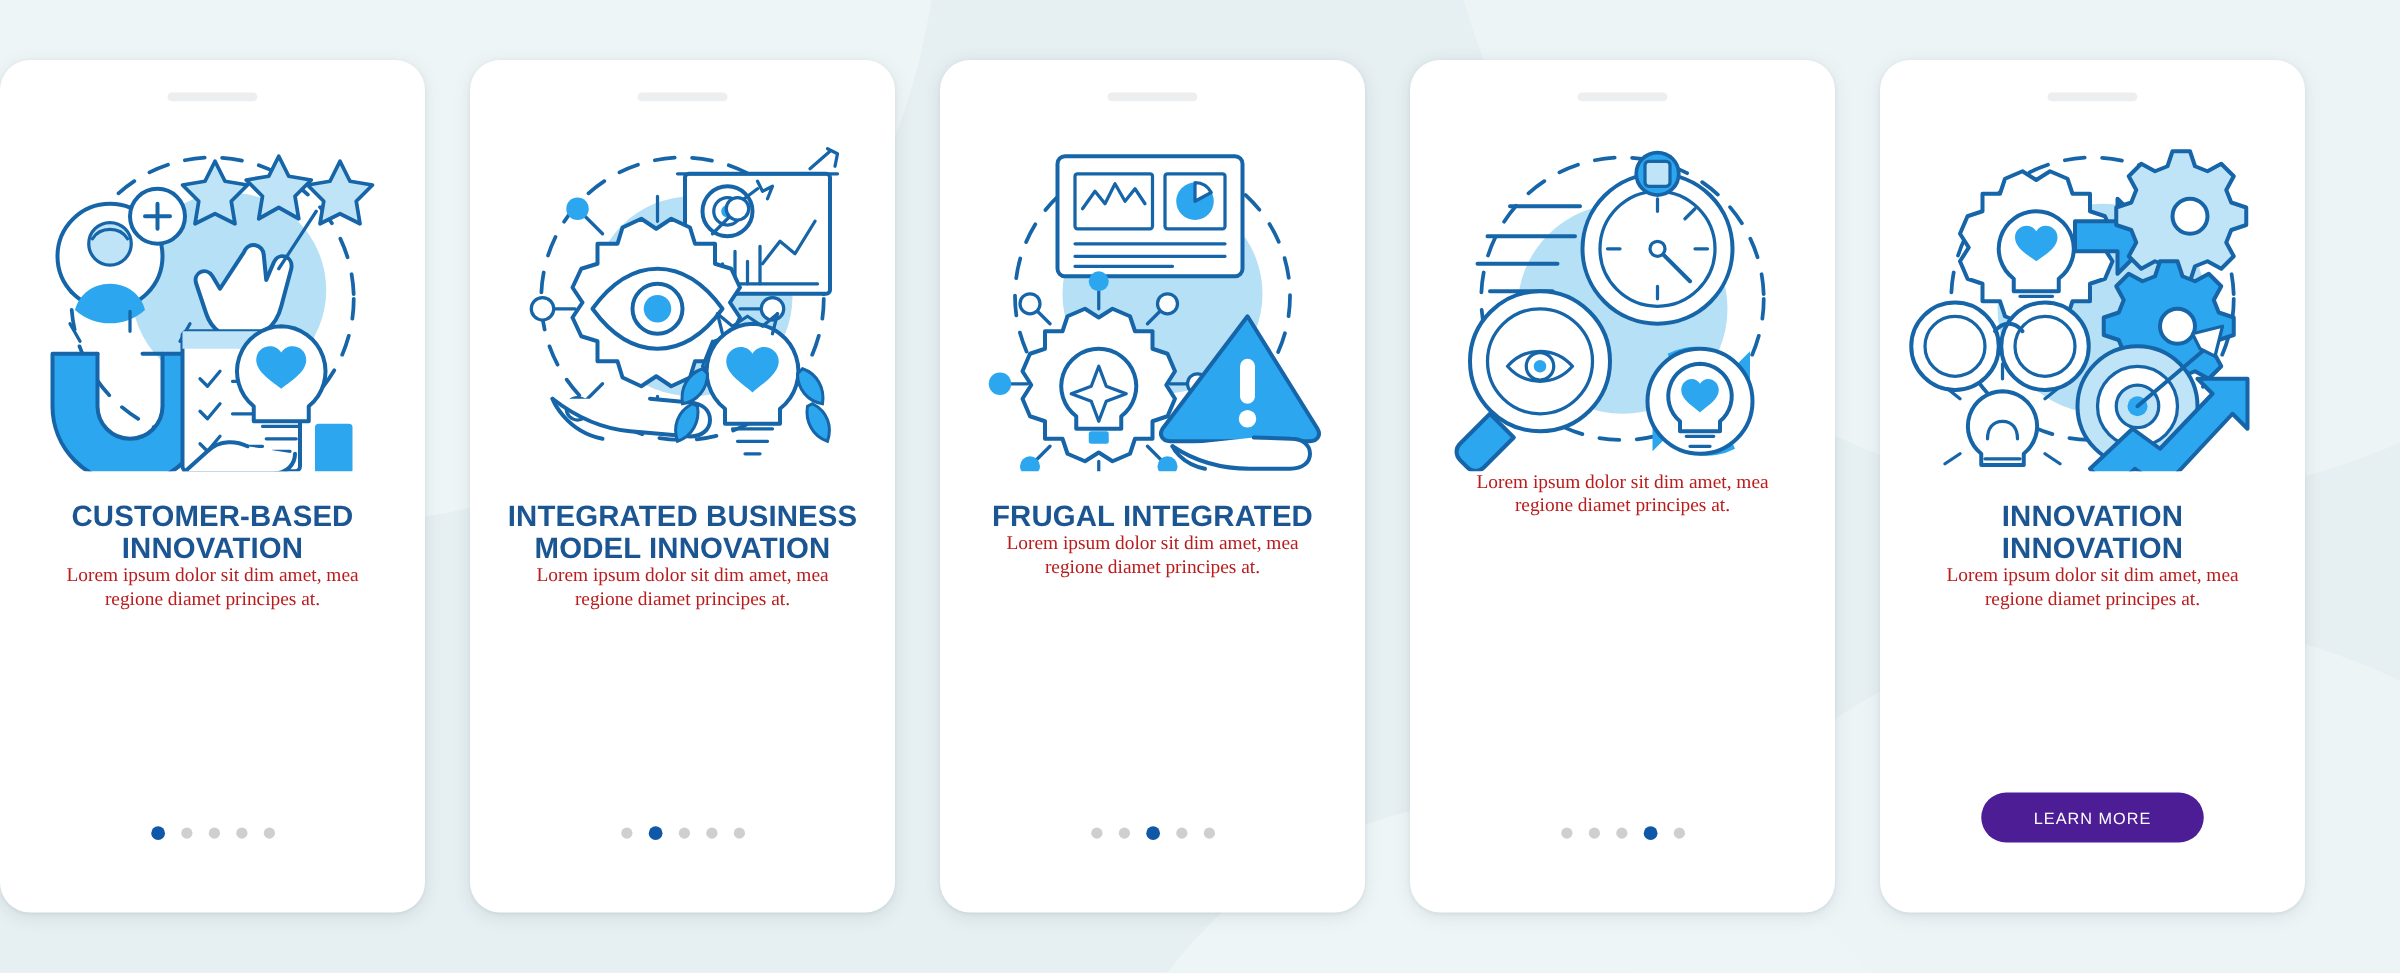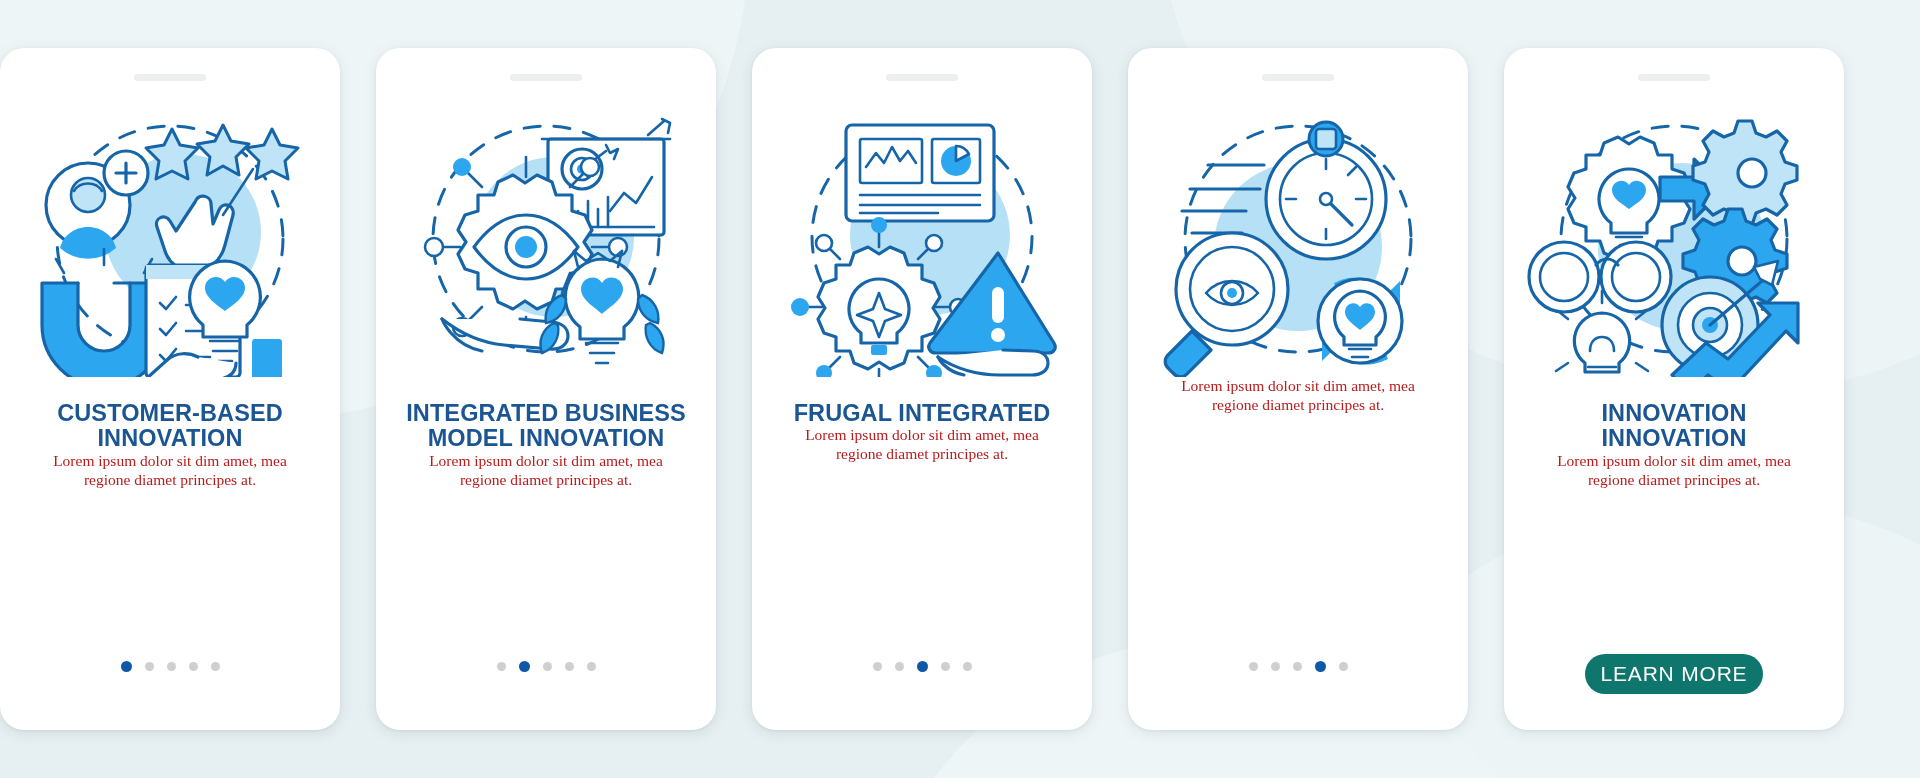--- a/index.html
+++ b/index.html
@@ -83,28 +83,28 @@
     display: flex;
     gap: 13px;
     align-items: center;
     margin-bottom: 58px;
     flex: 0 0 auto;
   }
   .dot { width: 9px; height: 9px; border-radius: 50%; background: #cfcfcf; }
   .dot.active { background: #0f58a8; width: 11px; height: 11px; }
 
   .cta {
-    margin-bottom: 36px;
-    background: #0f766e;
+    margin-bottom: 56px;
+    background: #4c1d95;
     color: #ffffff;
     border: none;
     border-radius: 20px;
     width: 178px;
     height: 40px;
-    font-size: 21px;
+    font-size: 13px;
     font-family: "Liberation Sans", sans-serif;
     letter-spacing: 0.8px;
     cursor: pointer;
     flex: 0 0 auto;
   }
 
   
   .st { fill: none; stroke: #1565a8; stroke-width: 3.2; stroke-linecap: round; stroke-linejoin: round; }
   .st-thin { fill: none; stroke: #1565a8; stroke-width: 2.6; stroke-linecap: round; stroke-linejoin: round; }
   .fill-light { fill: #bfe4f7; }

